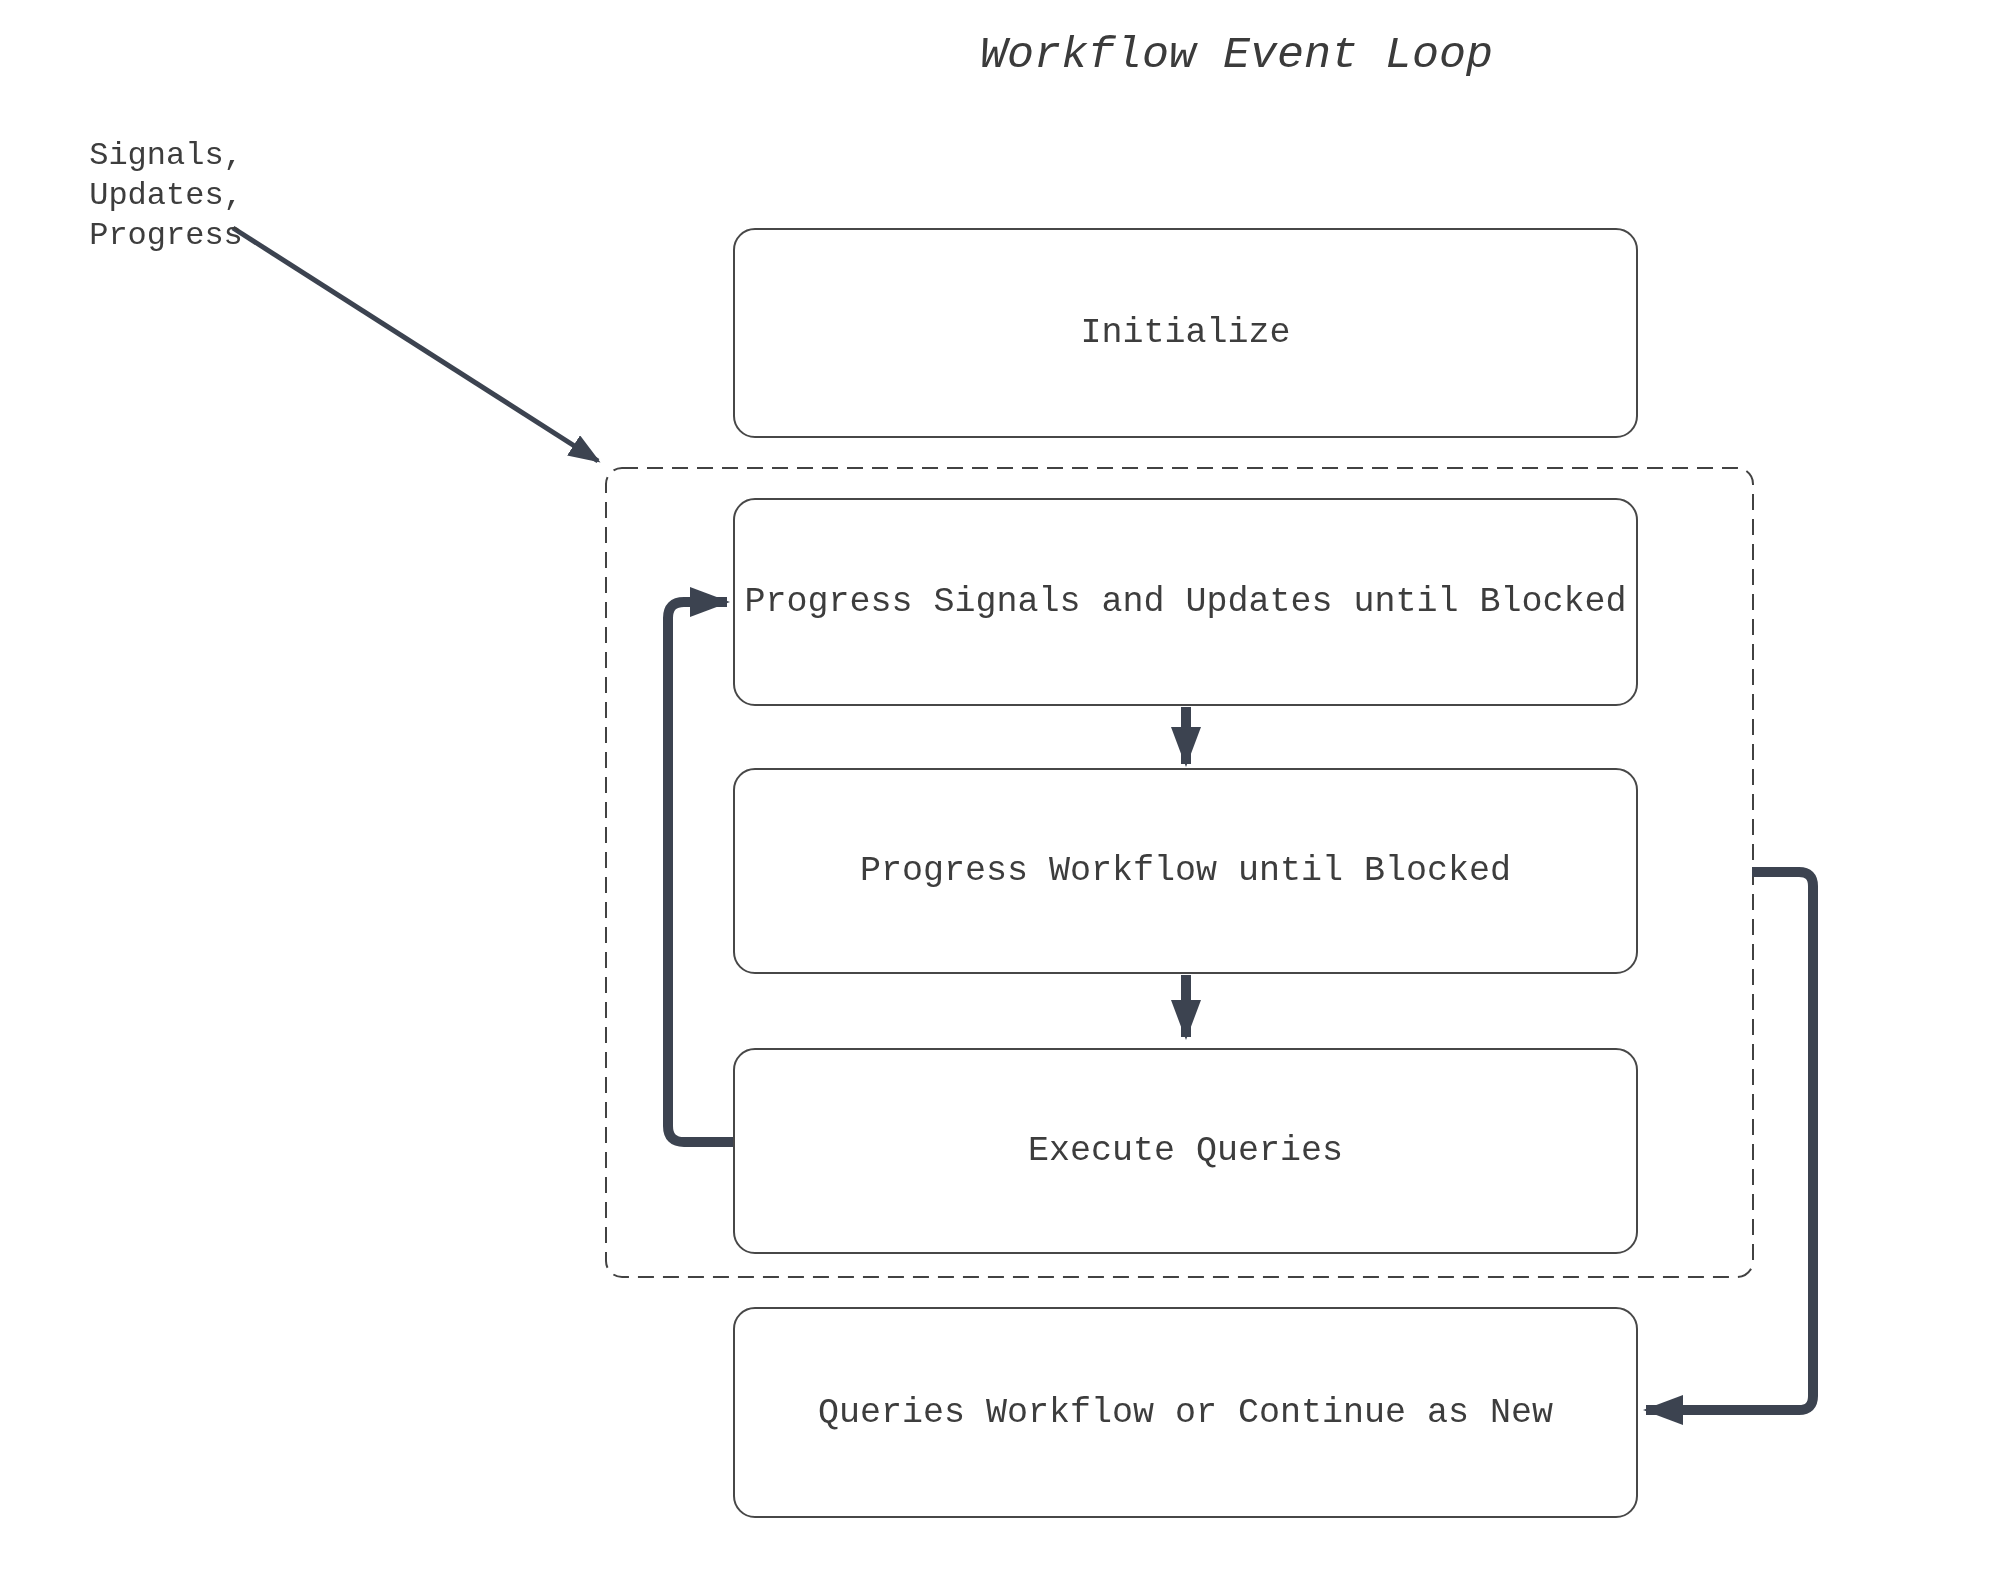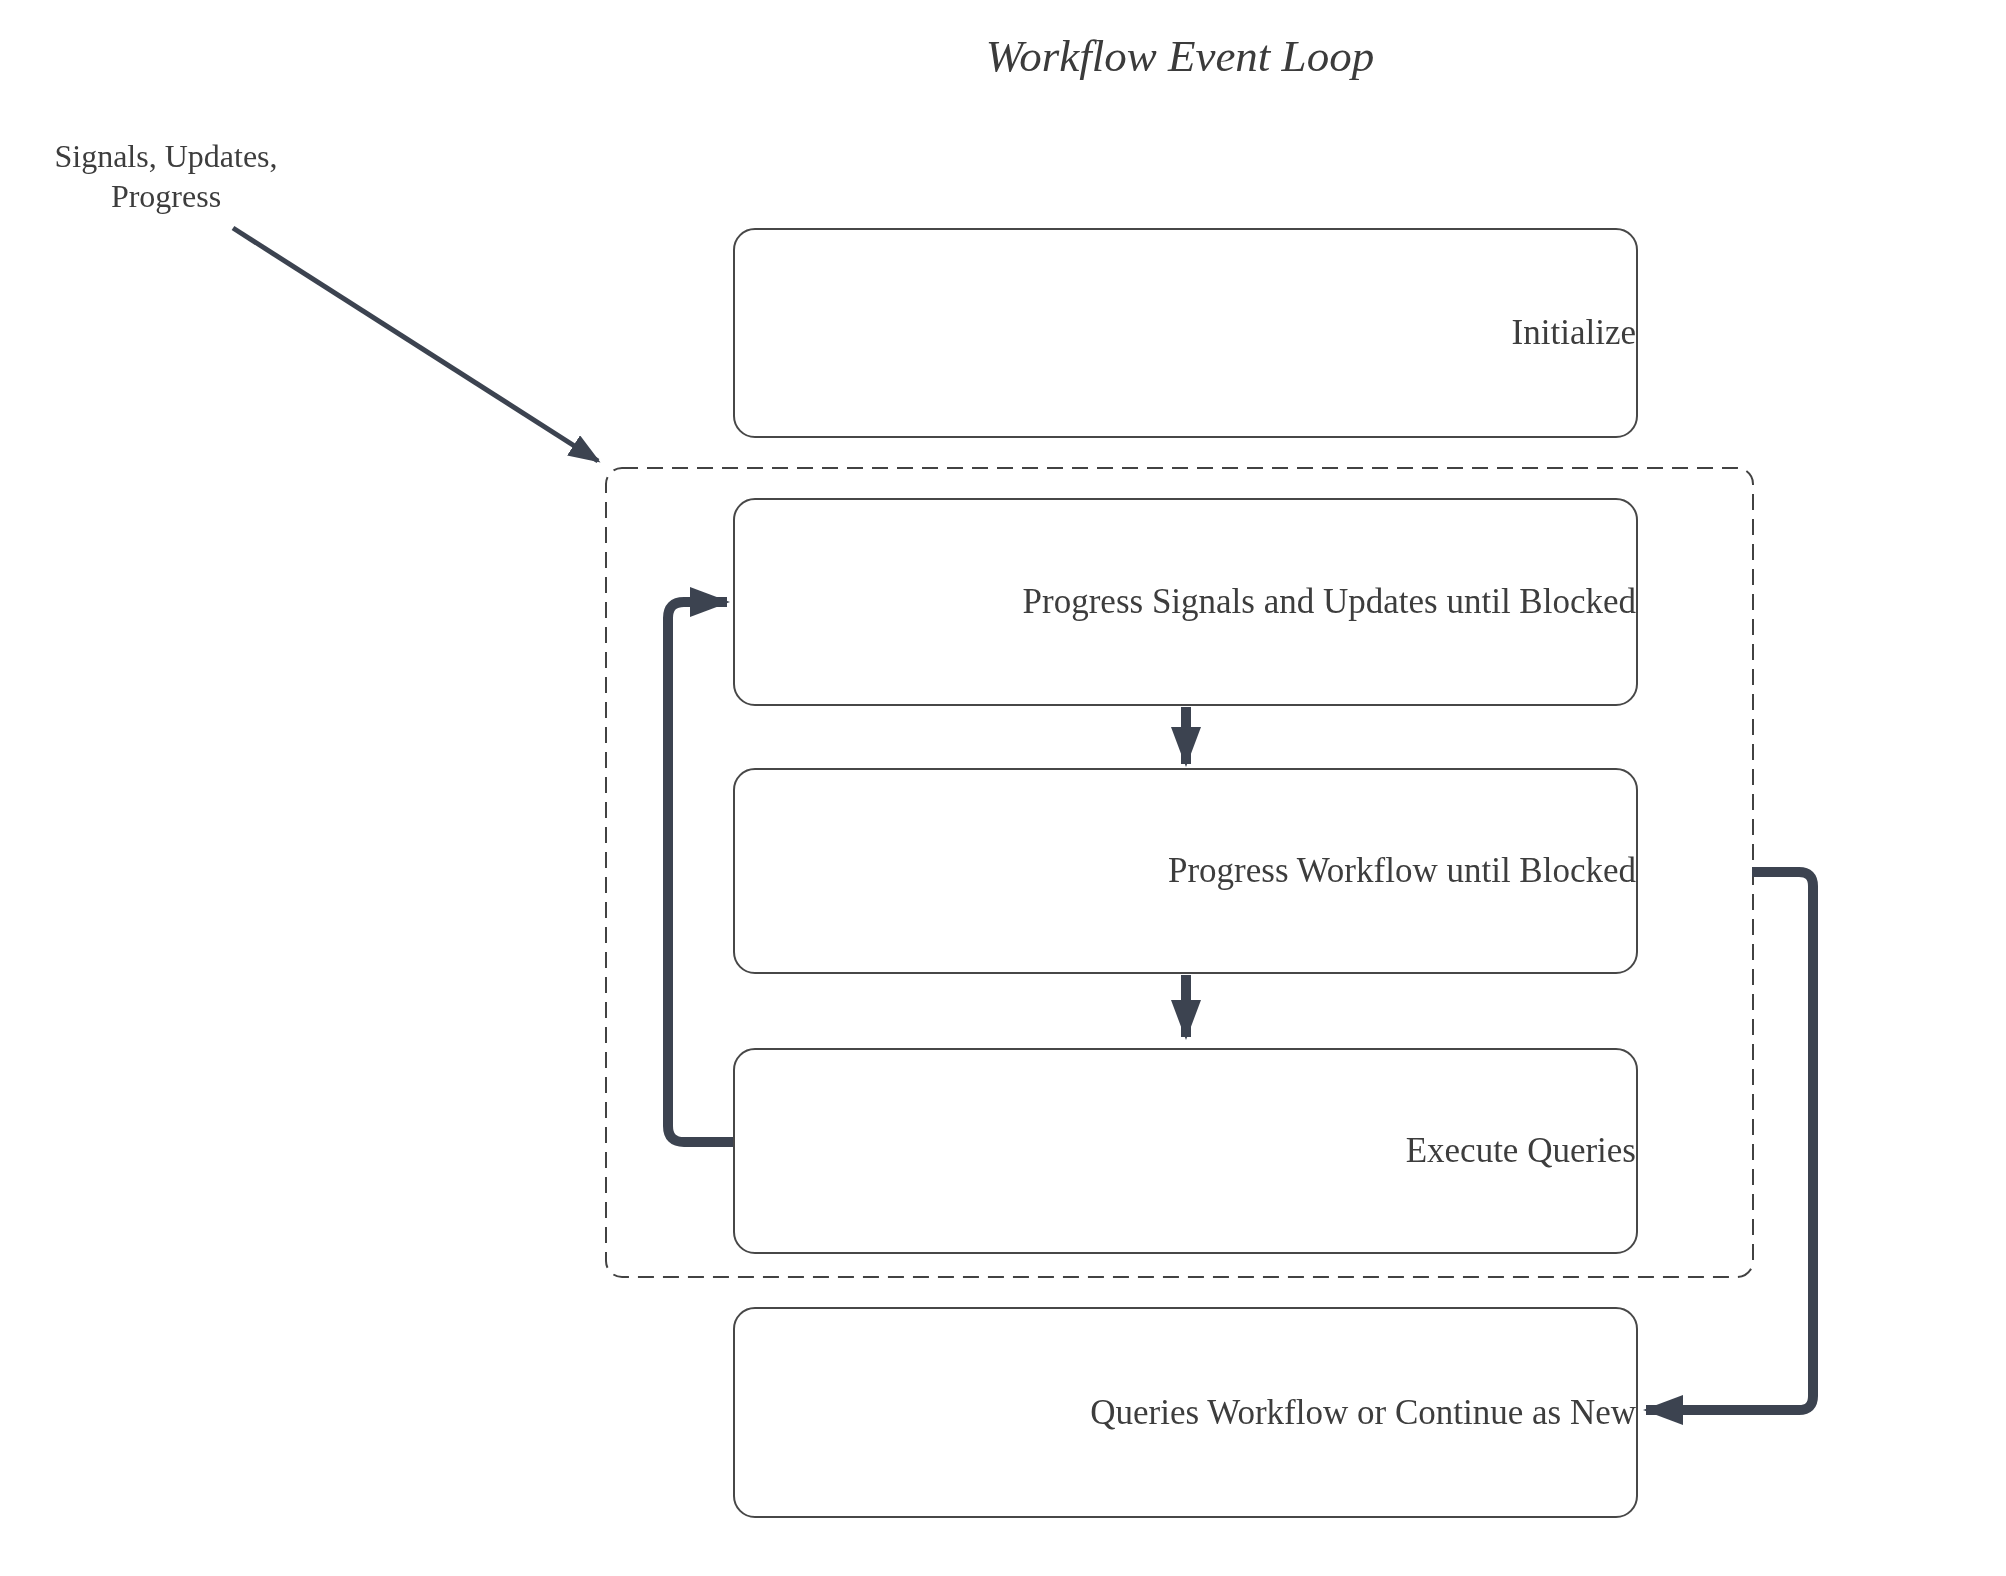--- a/index.html
+++ b/index.html
@@ -9,21 +9,21 @@
     --text: #3d3d3d;
     --bg: #ffffff;
   }
   * { margin: 0; padding: 0; box-sizing: border-box; }
   html, body { background: var(--bg); }
   .canvas {
     position: relative;
     width: 1844px;
     height: 1576px;
     background: var(--bg);
-    font-family: Liberation Serif, serif;
+    font-family: Liberation Mono, monospace;
     color: var(--text);
     overflow: hidden;
   }
   .edges {
     position: absolute;
     left: 0; top: 0;
     width: 2006px; height: 1576px;
   }
   .edge {
     stroke: var(--arrow);
@@ -62,21 +62,21 @@
   }
   .node {
     position: absolute;
     left: 733px;
     width: 905px;
     border: 2px solid var(--box-border);
     border-radius: 22px;
     background: var(--bg);
     display: flex;
     align-items: center;
-    justify-content: flex-end;
+    justify-content: center;
     text-align: center;
     font-size: 35px;
   }
   .node-initialize { top: 228px; height: 210px; }
   .node-progress-signals { top: 498px; height: 208px; }
   .node-progress-workflow { top: 768px; height: 206px; }
   .node-execute-queries { top: 1041px; height: 206px; margin-top: 7px; }
   .node-complete { top: 1307px; height: 211px; }
 </style>
 </head>

